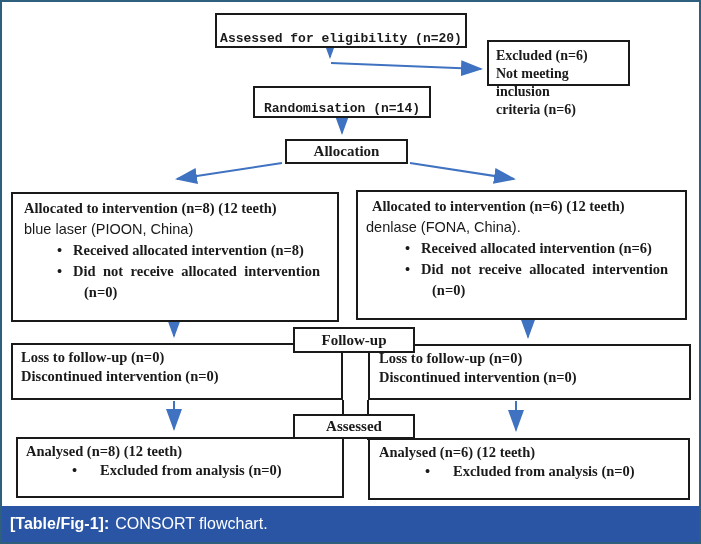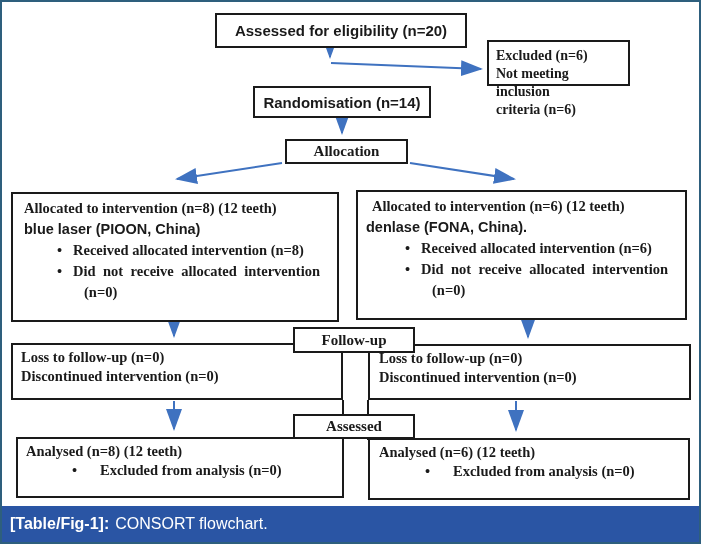--- a/index.html
+++ b/index.html
@@ -19,27 +19,27 @@
   .arrow{stroke:var(--arrow,#3f72c0);stroke-width:2;fill:none;}
   .ah{fill:var(--arrow,#3f72c0);}
   .conn{stroke:var(--box-border);stroke-width:2;}
 
   .box{
     position:absolute;background:#fff;border:2px solid var(--box-border);
     box-sizing:border-box;z-index:5;
   }
   .label-box{z-index:10;display:flex;align-items:center;justify-content:center;}
   .center-text{display:flex;align-items:center;justify-content:center;text-align:center;}
-  .sans-bold{font-family:Liberation Sans, sans-serif;font-weight:600;font-size:15px;}
+  .sans-bold{font-family:Liberation Mono, monospace;font-weight:600;font-size:13px;align-items:flex-end;}
   .serif-bold{font-family:"Liberation Serif",serif;font-weight:700;font-size:15px;}
   .body-text{font-family:"Liberation Serif",serif;font-weight:600;font-size:14.5px;line-height:21px;}
   .small-lh{line-height:19px;}
   .excl{font-size:14px;line-height:18px;padding:5px 6px 0 7px;font-weight:600;}
   .pad-box{padding:4px 8px 0 11px;}
-  .sans-line{font-family:"Liberation Sans",sans-serif;font-weight:700;font-size:14.5px;}
+  .sans-line{font-family:"Liberation Sans",sans-serif;font-weight:400;font-size:14.5px;}
   .bullet-row{display:flex;}
   .bullet-row .dot{width:16px;margin-left:33px;flex:none;}
   .bullet-row .btext{flex:1;padding-right:9px;}
   .just{text-align:justify;text-align-last:justify;}
   .n0-row{margin-left:60px;}
   .an-bullet .dot{margin-left:46px;width:28px;}
   #caption-bar{
     position:absolute;left:2px;top:506px;width:697px;height:36px;
     background:var(--caption-bg);z-index:20;display:flex;align-items:center;
     font-family:"Liberation Sans",sans-serif;font-size:16px;color:#ffffff;

